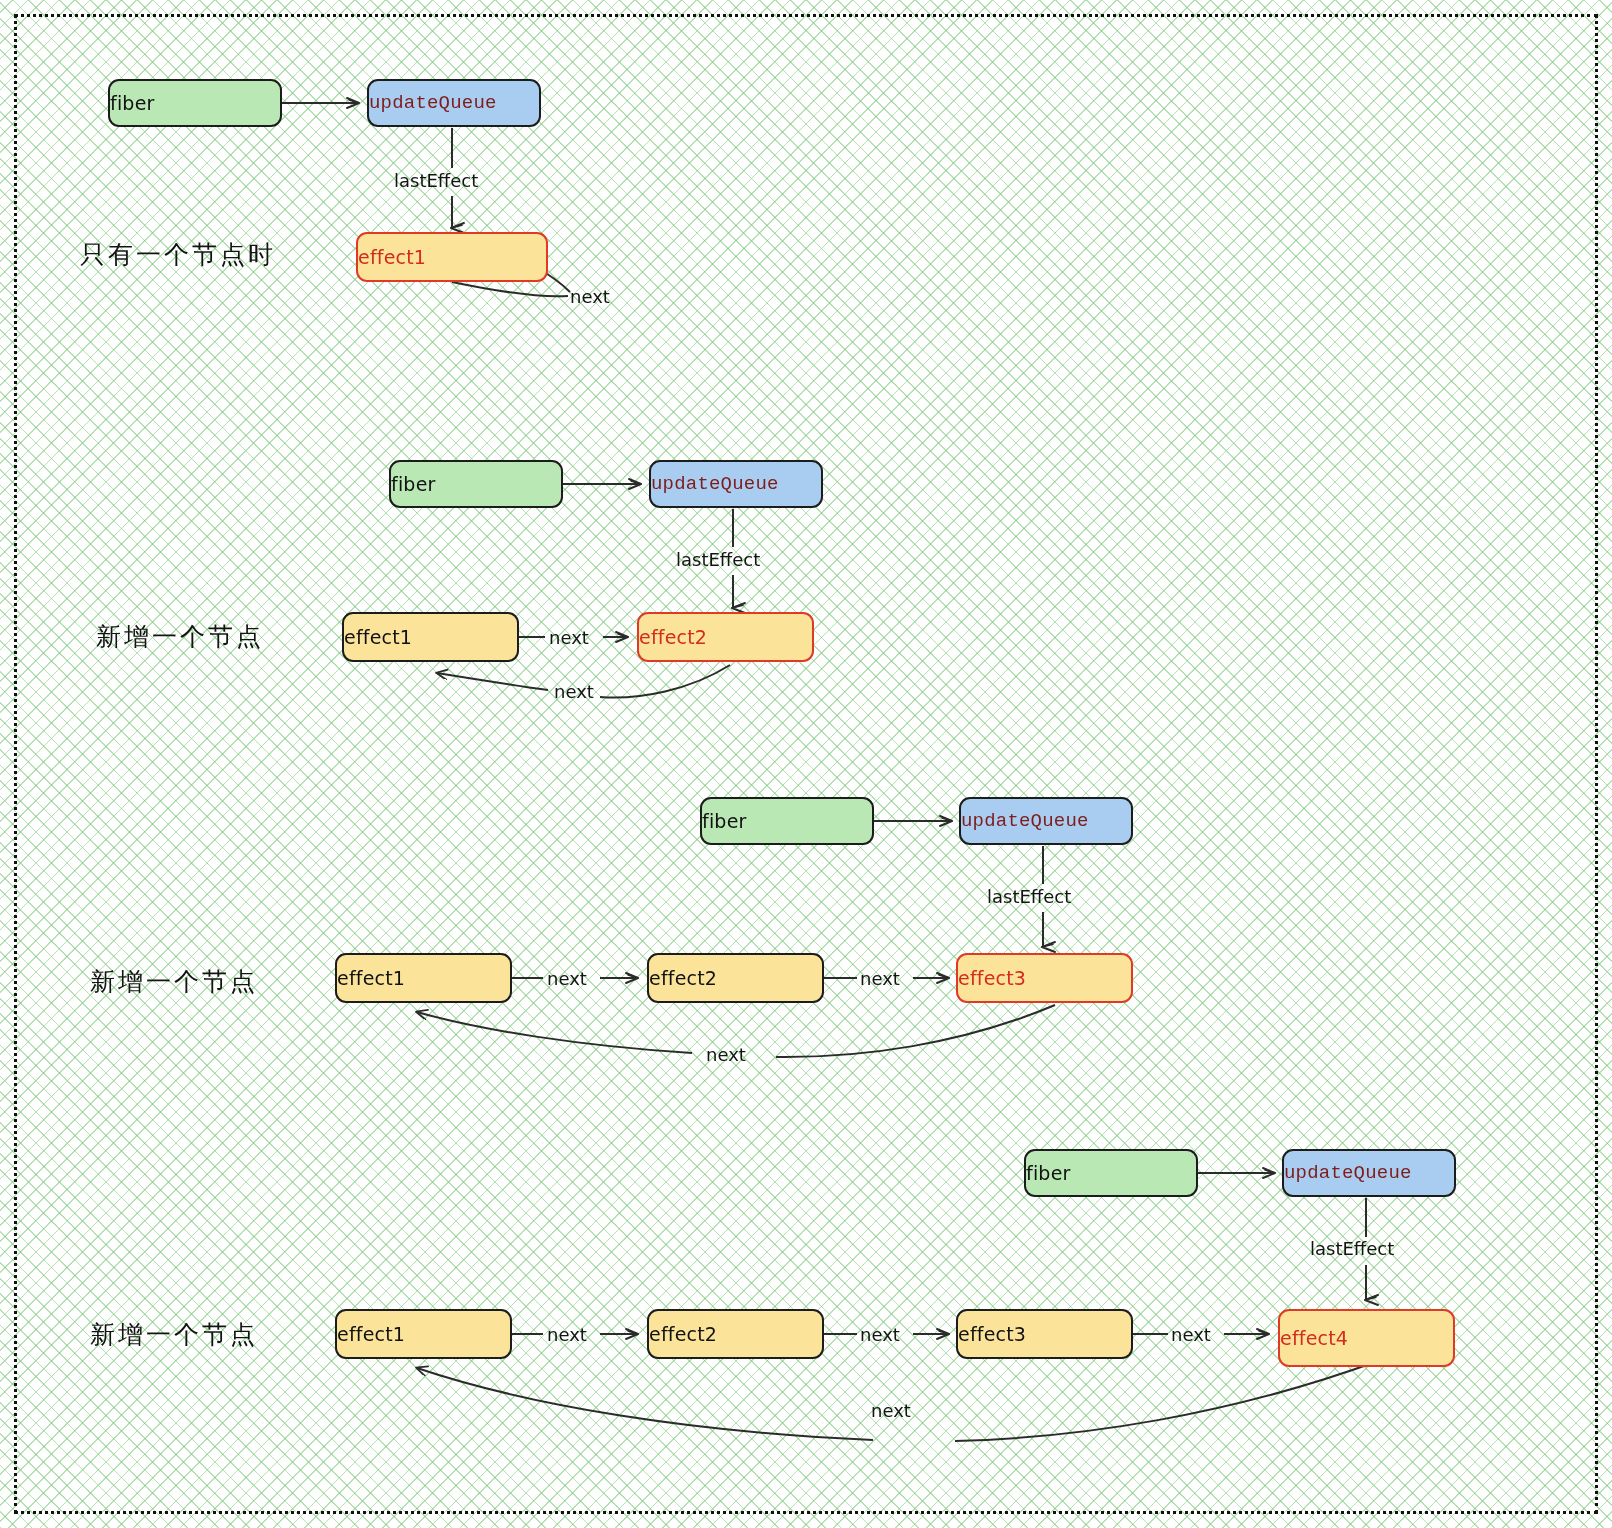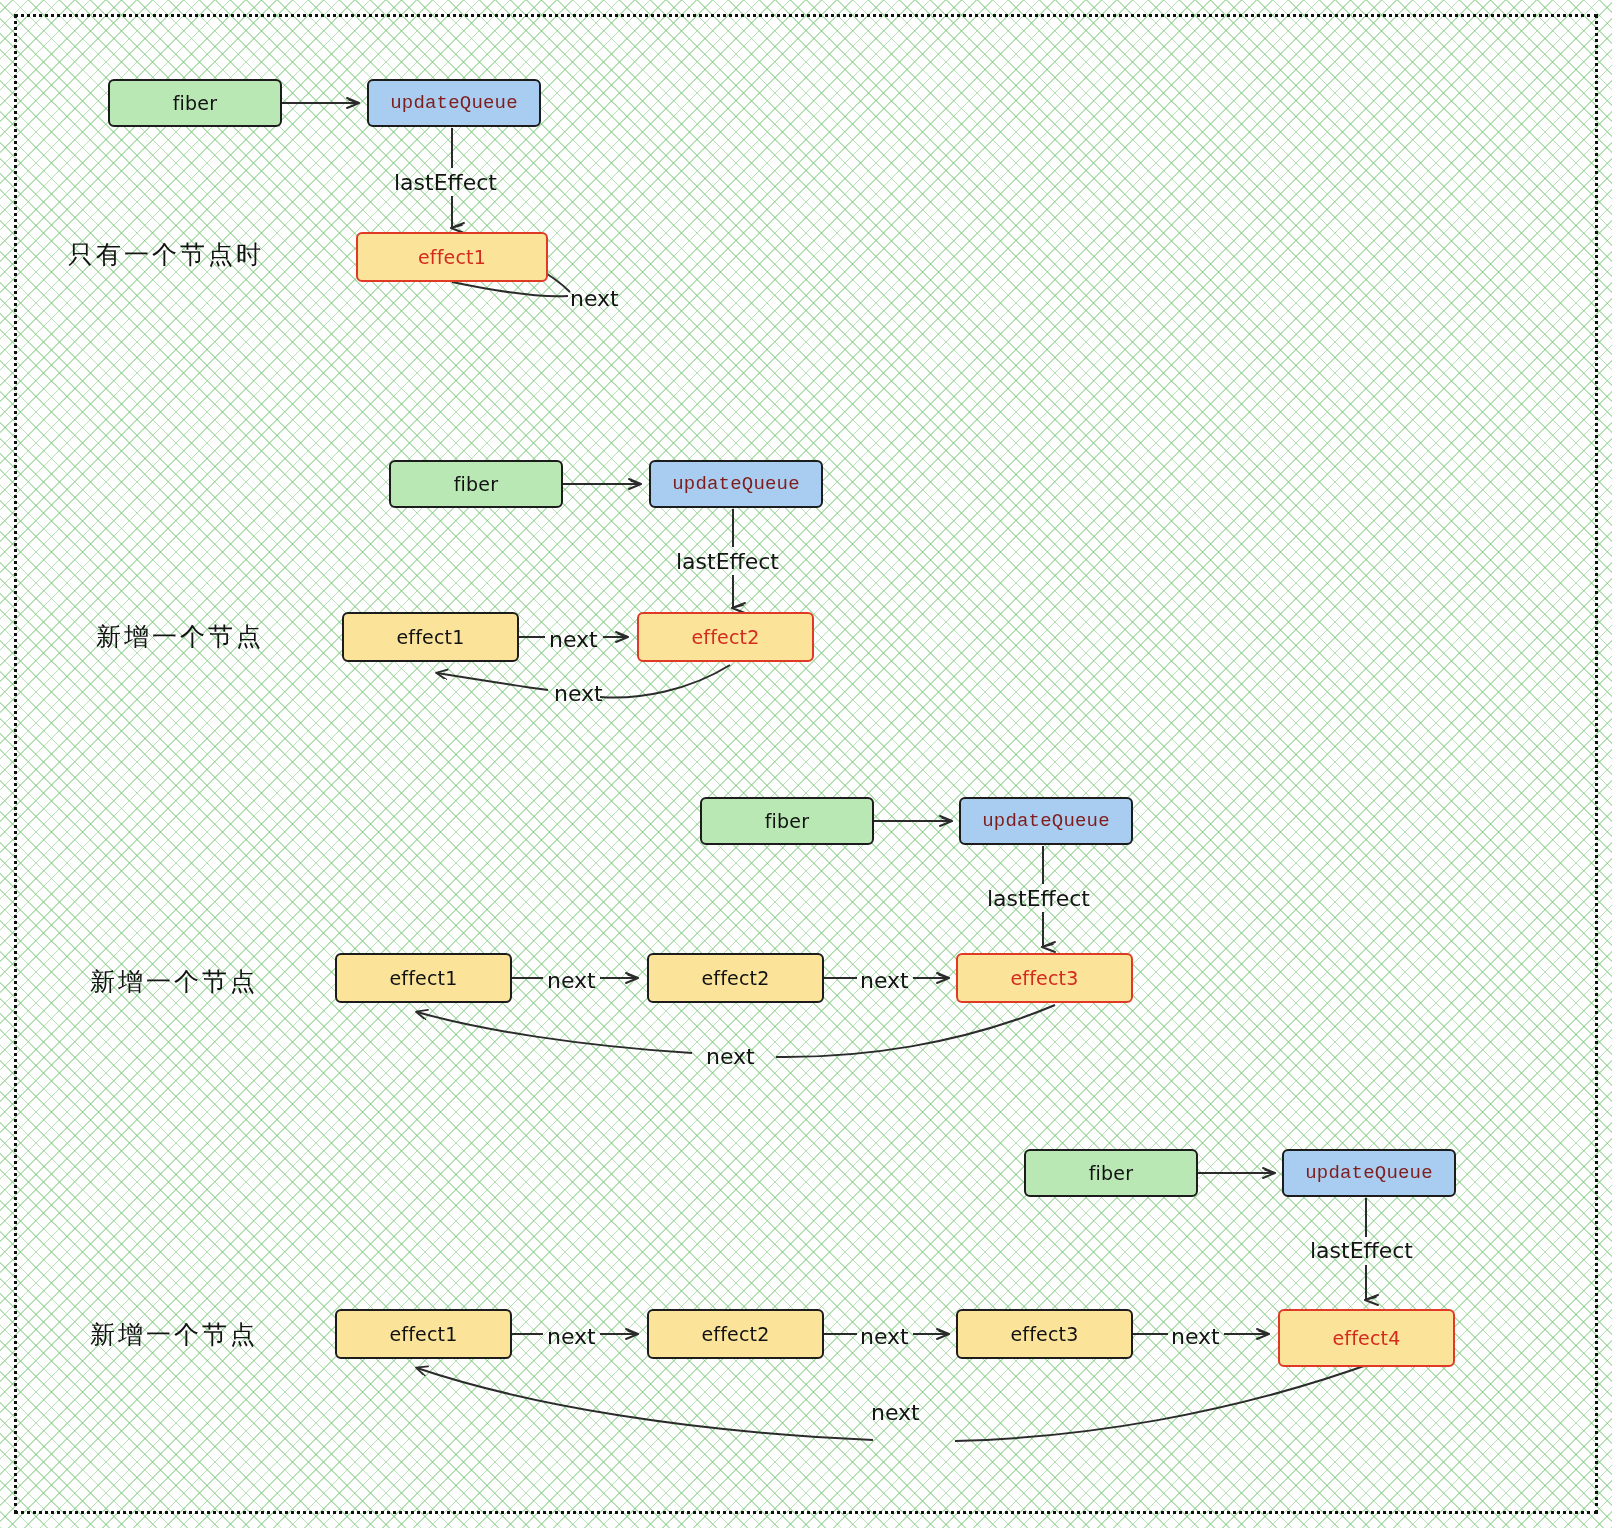--- a/index.html
+++ b/index.html
@@ -29,24 +29,24 @@
   }
   svg#edges {
     position: absolute;
     left: 0; top: 0;
     width: 1612px; height: 1528px;
     pointer-events: none;
   }
   .node {
     position: absolute;
     box-sizing: border-box;
-    border-radius: 6px;
+    border-radius: 11px;
     display: flex;
     align-items: center;
-    justify-content: center;
+    justify-content: flex-start;
     font-size: 19px;
     letter-spacing: 0.2px;
     font-family: "DejaVu Sans", sans-serif;
   }
   .node-fiber {
     background: #b9e8b4;
     border: 2.2px solid #1c1c1c;
     color: #111111;
   }
   .node-queue {
@@ -60,21 +60,21 @@
     border: 2.2px solid #1c1c1c;
     color: #111111;
   }
   .node-effect-active {
     background: #fbe49a;
     border: 2.2px solid #e03a27;
     color: #d32b1e;
   }
   .edge-label {
     position: absolute;
-    font-size: 22px;
+    font-size: 18px;
     color: #141414;
     white-space: nowrap;
     font-family: "DejaVu Sans", sans-serif;
     background: transparent;
   }
   .section-label {
     position: absolute;
     font-size: 25px;
     color: #131313;
     white-space: nowrap;
@@ -146,21 +146,21 @@
       <path d="M824,1334 L857,1334" stroke="#2b2b2b" stroke-width="2" fill="none"></path>
       <path d="M913,1334 L948,1334" stroke="#2b2b2b" stroke-width="2" fill="none" marker-end="url(#arrow2)"></path>
       <path d="M1133,1334 L1168,1334" stroke="#2b2b2b" stroke-width="2" fill="none"></path>
       <path d="M1224,1334 L1268,1334" stroke="#2b2b2b" stroke-width="2" fill="none" marker-end="url(#arrow2)"></path>
 
       <path d="M1378,1361 C1230,1415 1080,1438 955,1441" stroke="#2b2b2b" stroke-width="2" fill="none"></path>
       <path d="M873,1440 C690,1432 530,1406 417,1368" stroke="#2b2b2b" stroke-width="2" fill="none" marker-end="url(#arrow)"></path>
     </g>
   </svg>
 
-  <div class="section-label" style="left:68px; top:238px;">只有一个节点时</div>
+  <div class="section-label" style="left:80px; top:238px;">只有一个节点时</div>
 
   <div class="node node-fiber" style="left:108px; top:79px; width:174px; height:48px;">
     <span>fiber</span>
   </div>
 
   <div class="node node-queue" style="left:367px; top:79px; width:174px; height:48px;">
     <span>updateQueue</span>
   </div>
 
   <div class="edge-label" style="left:394px; top:170px;">lastEffect</div>

